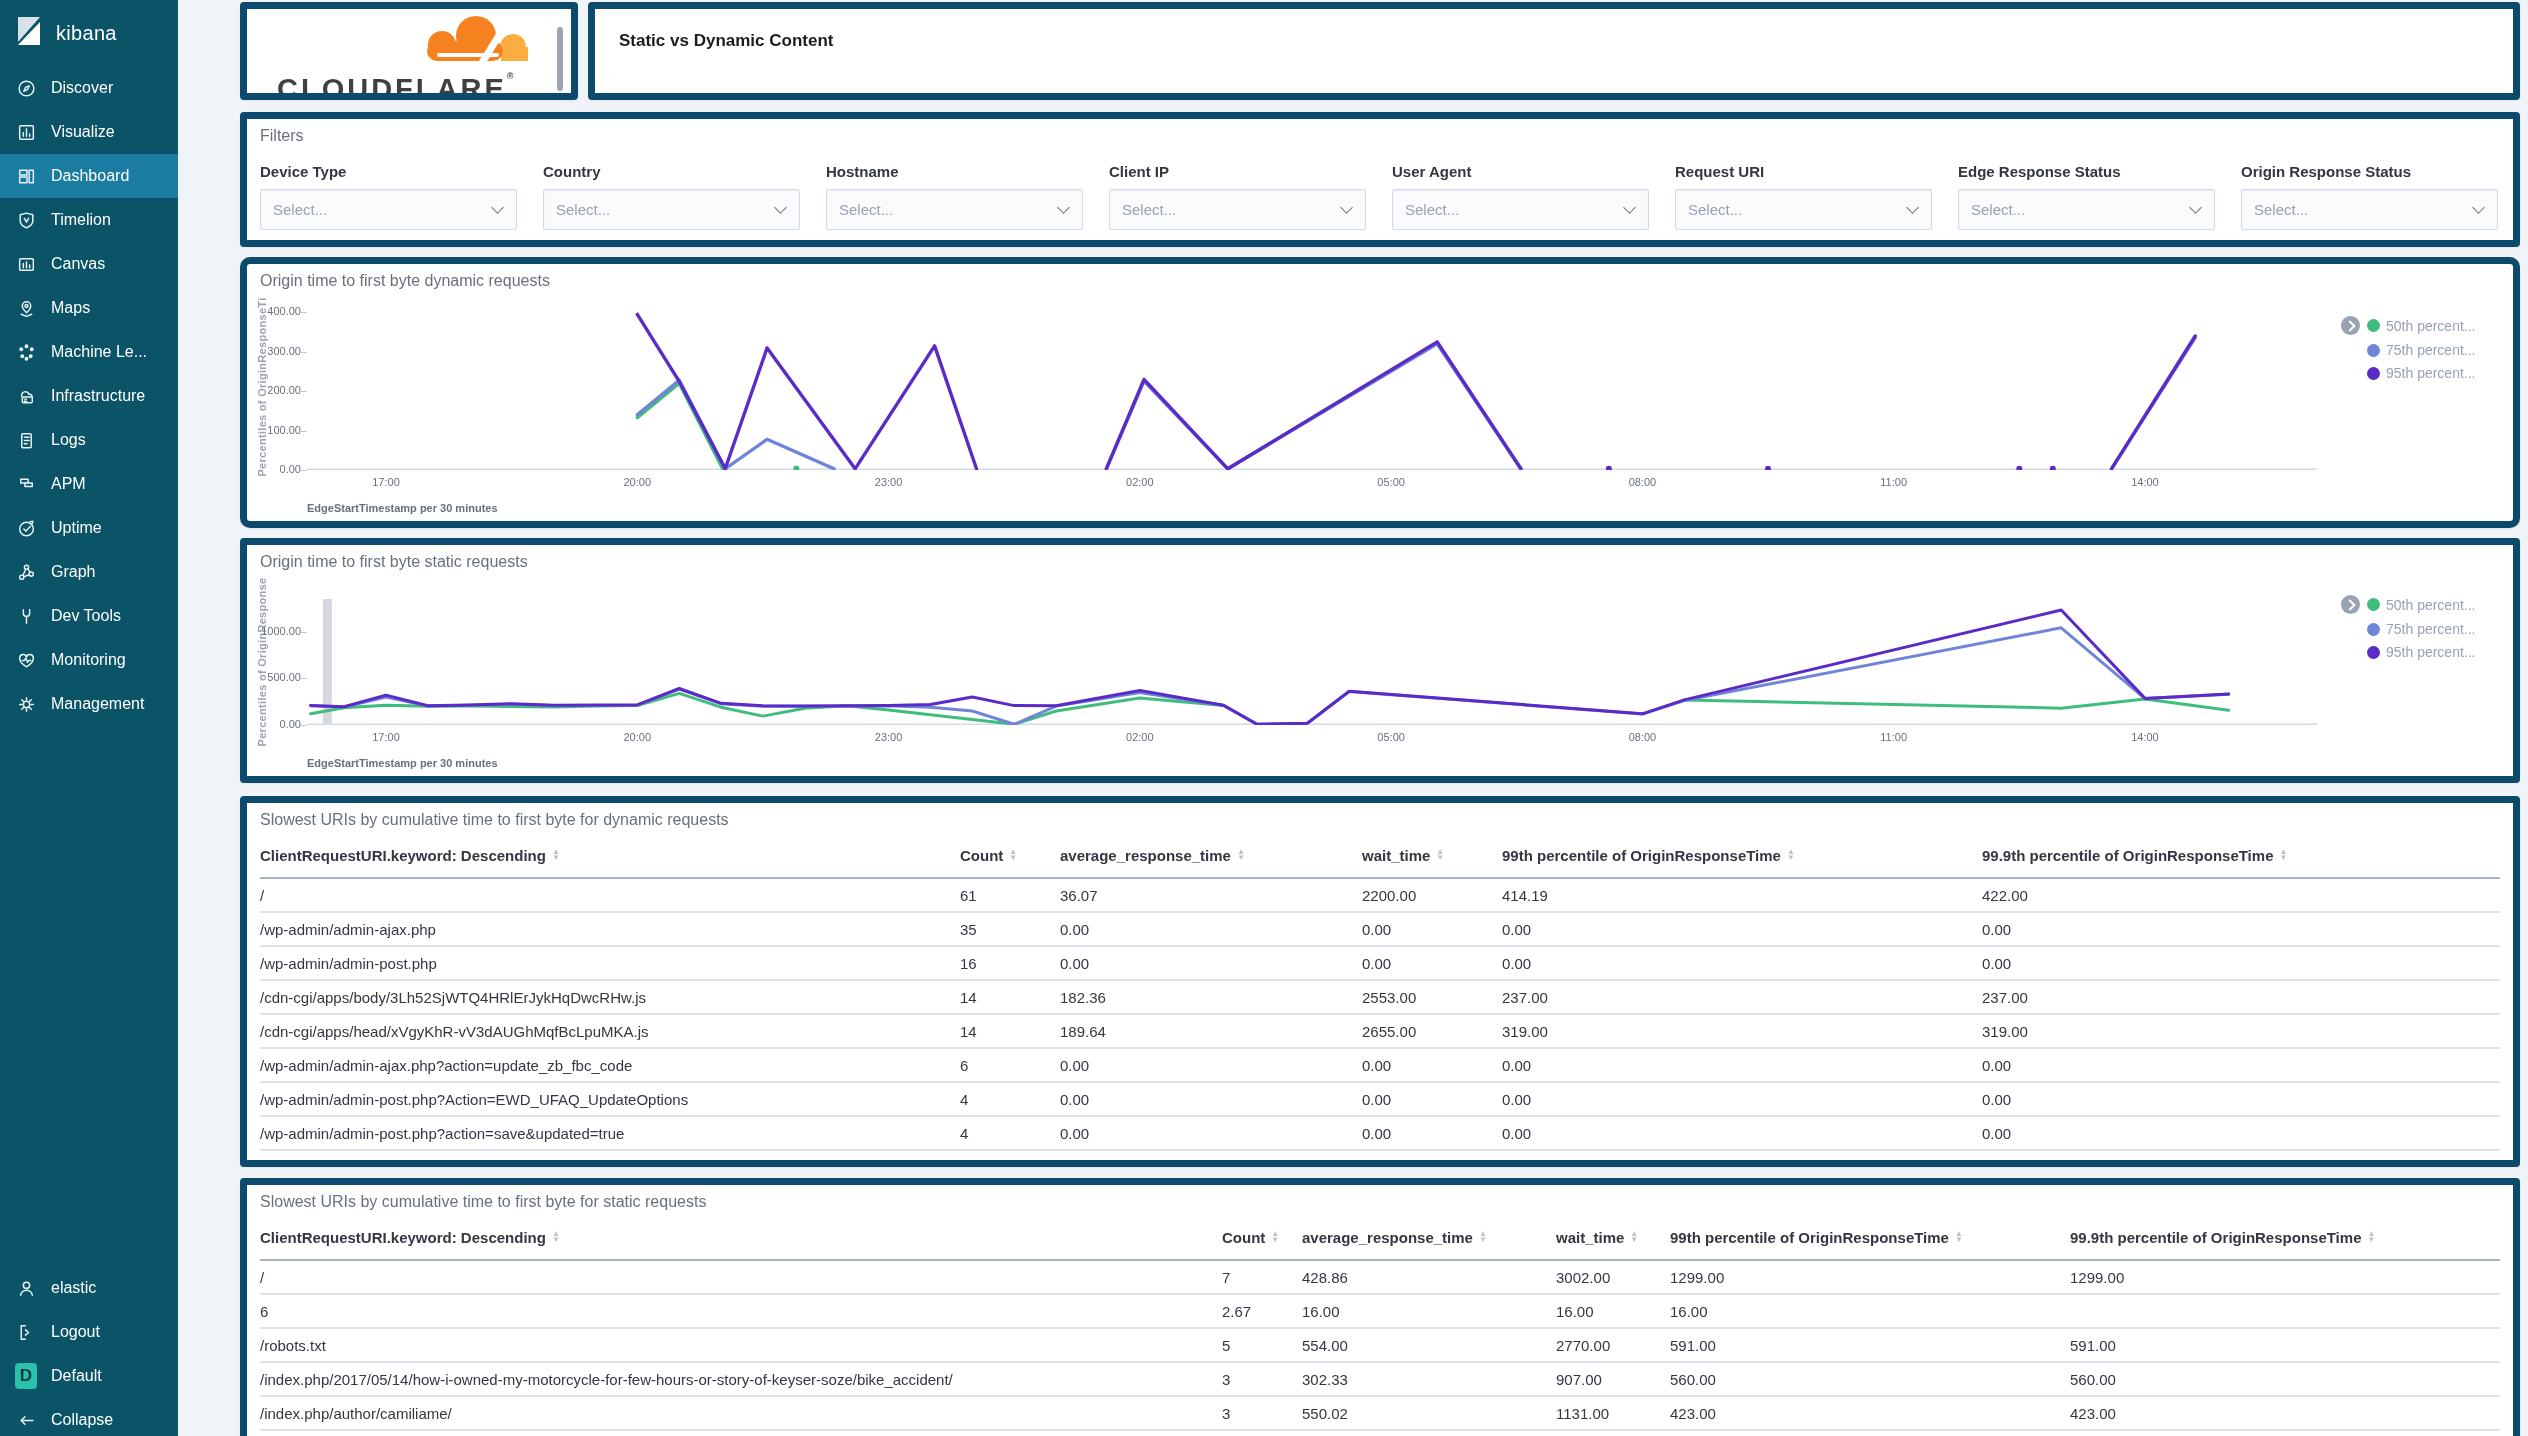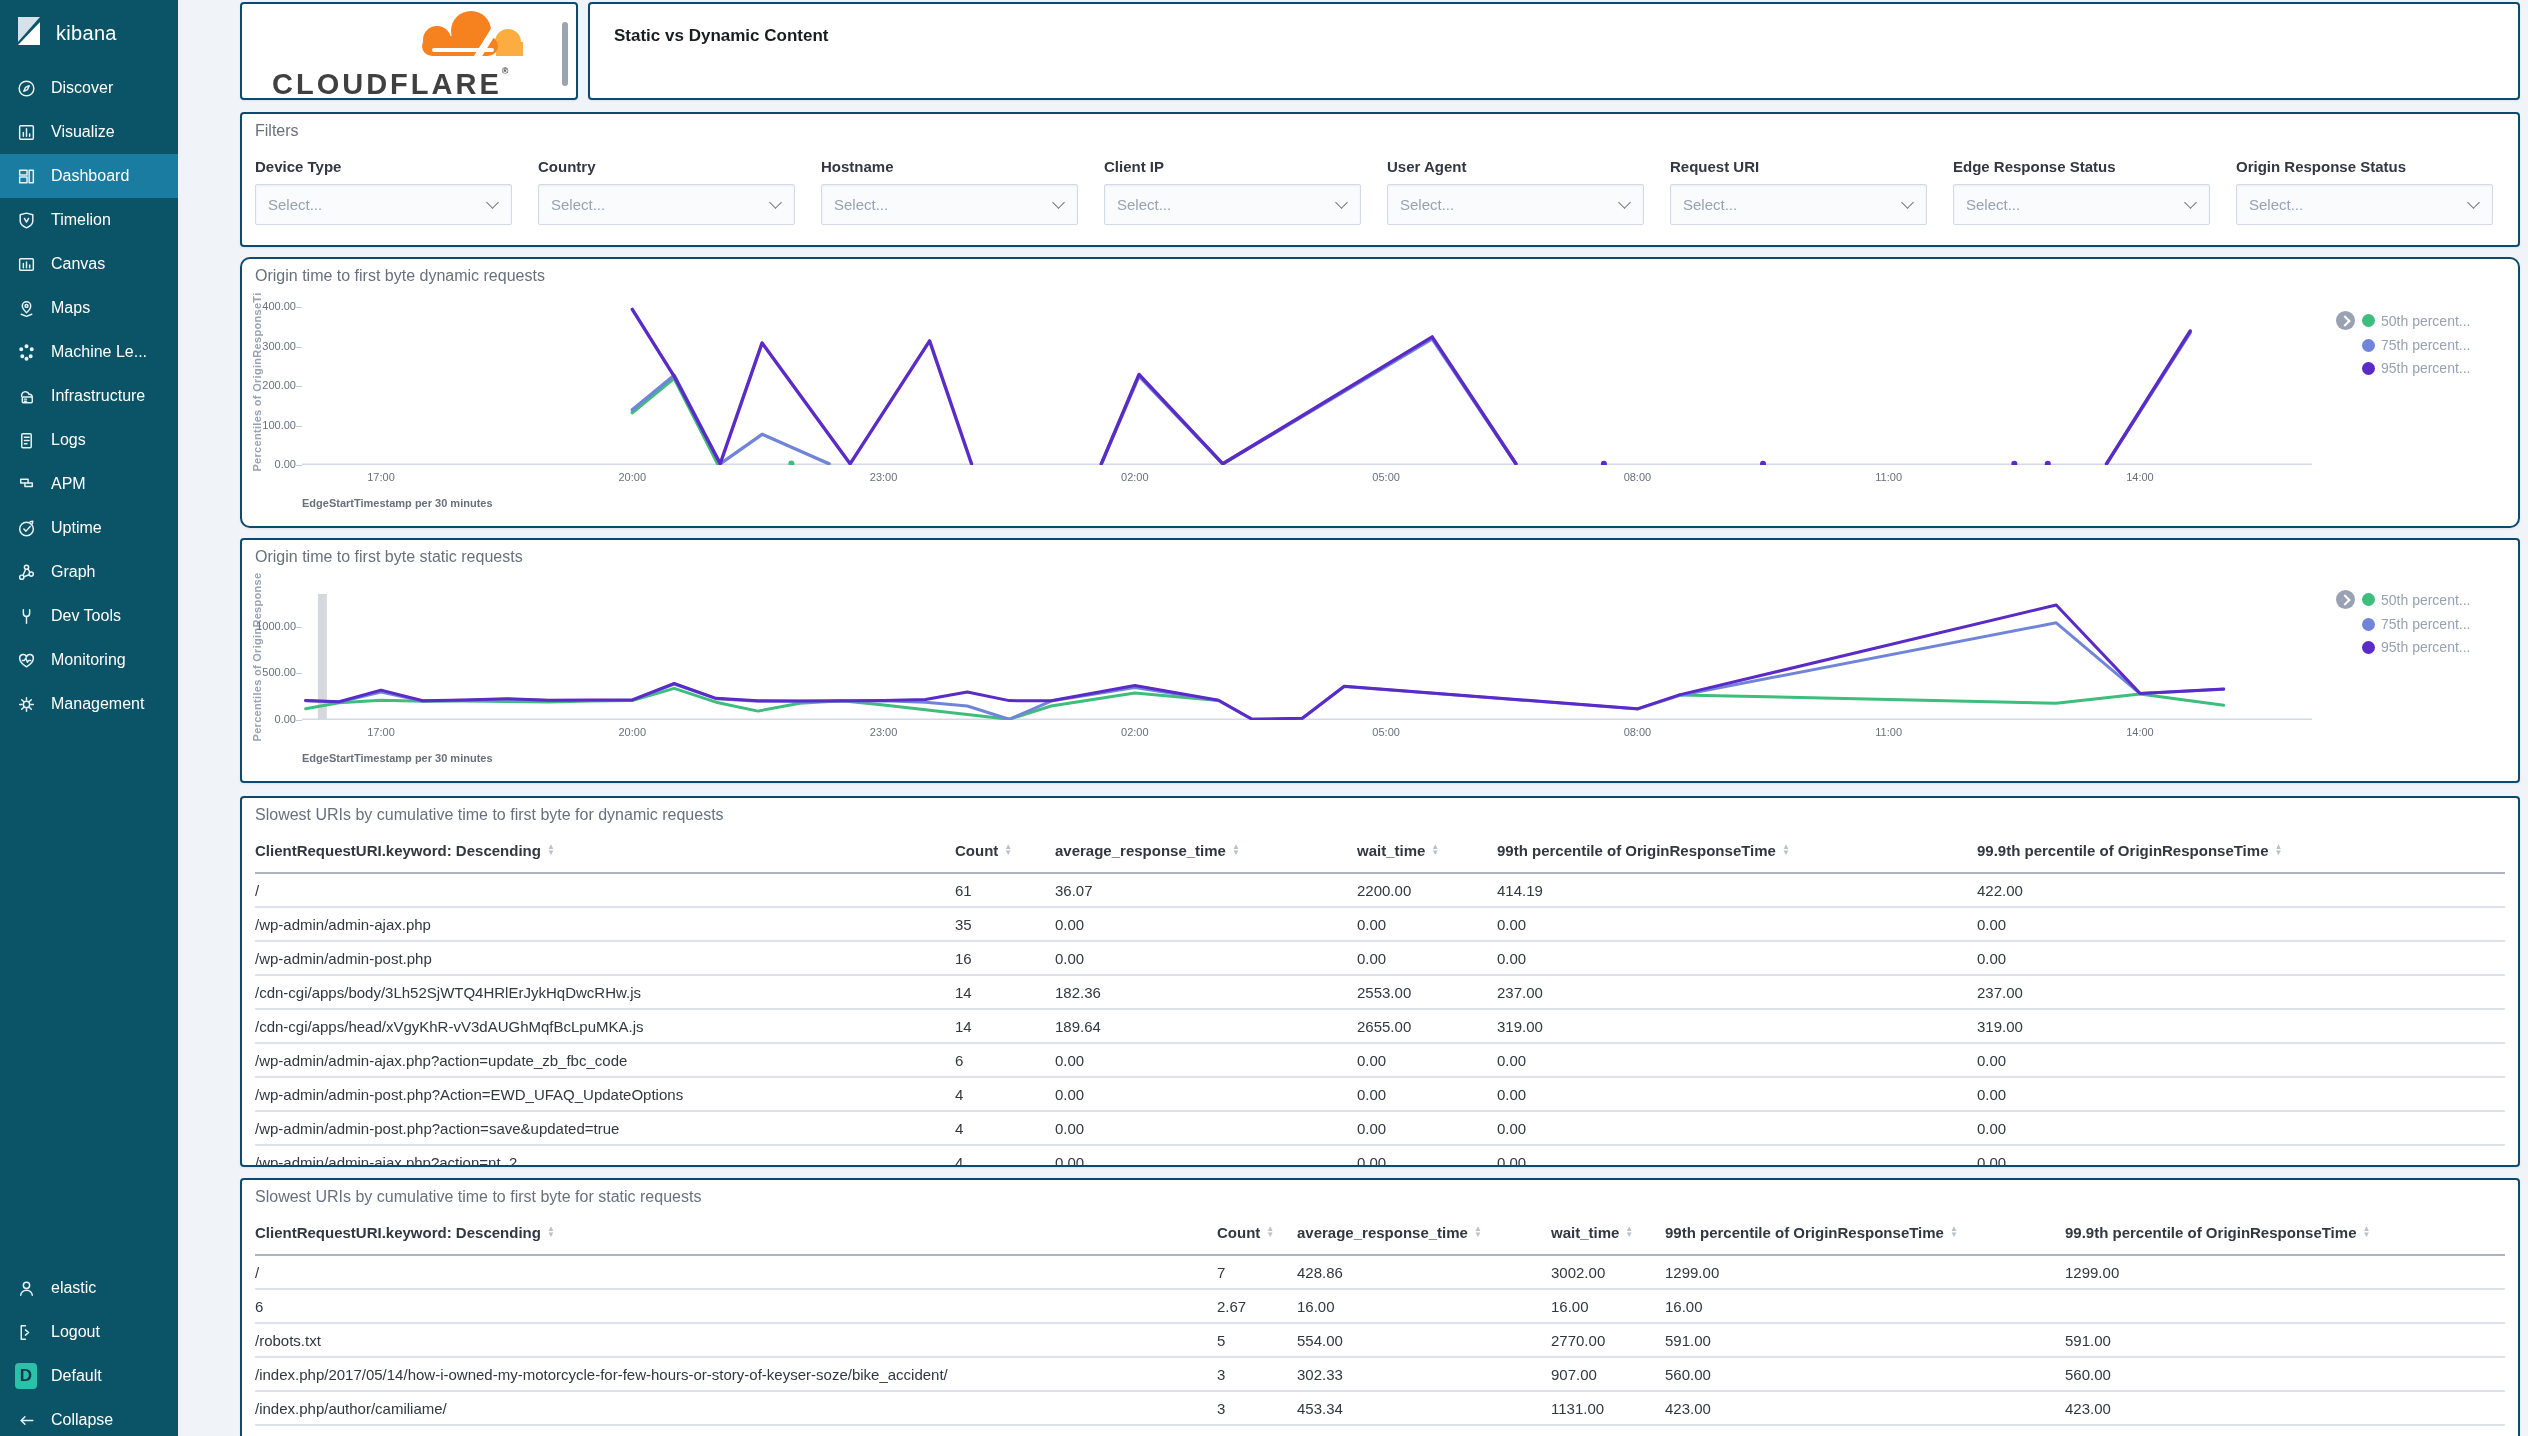--- a/index.html
+++ b/index.html
@@ -13,21 +13,21 @@
   .logo-row .logo-text{font-size:20px;font-weight:500;color:#fff;letter-spacing:.3px;}
   .nav-item{display:flex;align-items:center;height:44px;padding-left:15px;gap:14px;cursor:pointer;color:#fff;}
   .nav-item .icon{width:22px;height:22px;display:flex;align-items:center;justify-content:center;color:#e8f2f5;}
   .nav-item .label{font-size:16px;color:#fff;white-space:nowrap;}
   .nav-item.active{background:#1a7ca0;}
   .nav-footer{position:absolute;left:0;bottom:-6px;width:178px;}
   .badge{width:26px;height:26px;border-radius:4px;display:flex;align-items:center;justify-content:center;
          font-weight:700;font-size:17px;color:#0a3a4a;}
 
   
-  .panel{position:absolute;background:#fff;border:2px solid #0c4a6e;border-radius:4px;
+  .panel{position:absolute;background:#fff;border:7px solid #0c4a6e;border-radius:4px;
          box-shadow:0 1px 2px rgba(152,162,179,.18);}
   .panel-title{position:absolute;left:13px;top:8px;font-size:16px;color:#69707d;white-space:nowrap;}
 
   #logo-panel{left:240px;top:2px;width:338px;height:98px;overflow:hidden;}
   #title-panel{left:588px;top:2px;width:1932px;height:98px;}
   #filters-panel{left:240px;top:112px;width:2280px;height:135px;}
   #chart-panel-0{left:240px;top:257px;width:2280px;height:271px;overflow:hidden;border-radius:10px;}
   #chart-panel-1{left:240px;top:538px;width:2280px;height:245px;overflow:hidden;}
   #table-panel-0{left:240px;top:796px;width:2280px;height:371px;overflow:hidden;}
   #table-panel-1{left:240px;top:1178px;width:2280px;height:300px;overflow:hidden;}
@@ -647,21 +647,21 @@
           <div class="td">/index.php/2017/05/14/how-i-owned-my-motorcycle-for-few-hours-or-story-of-keyser-soze/bike_accident/</div>
           <div class="td">3</div>
           <div class="td">302.33</div>
           <div class="td">907.00</div>
           <div class="td">560.00</div>
           <div class="td">560.00</div>
         </div>
         <div class="tr body" style="grid-template-columns: 962px 80px 254px 114px 400px auto;">
           <div class="td">/index.php/author/camiliame/</div>
           <div class="td">3</div>
-          <div class="td">453.34</div>
+          <div class="td">550.02</div>
           <div class="td">1131.00</div>
           <div class="td">423.00</div>
           <div class="td">423.00</div>
         </div>
       </div>
   </div>
 
 </div>
 
 </body></html>

